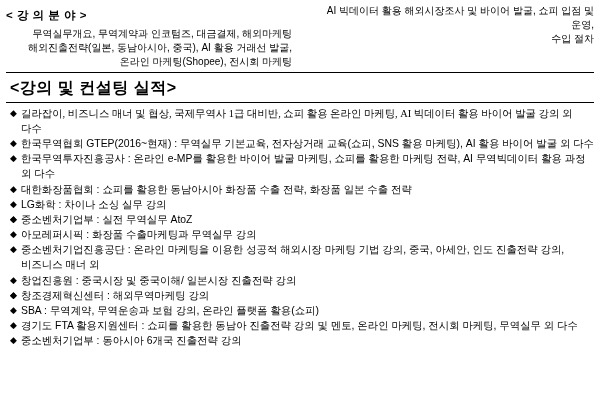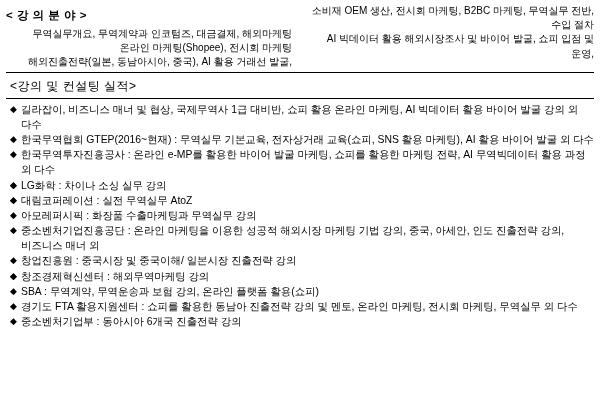--- a/index.html
+++ b/index.html
@@ -51,22 +51,22 @@
     font-size: 10px;
     line-height: 1.42;
     word-break: keep-all;
     text-align: right;
   }
   .col-body div {
     white-space: normal;
   }
   
   .section-title {
-    font-size: 12px;
-    font-weight: normal;
+    font-size: 16px;
+    font-weight: bold;
     margin: 5px 0 3px 4px;
     letter-spacing: 0.5px;
   }
   .rule-thick {
     height: 0;
     border-top: 1.5px solid #000;
     width: 588px;
     margin: 0 0 3px 0;
   }
   
@@ -95,45 +95,44 @@
 </head>
 <body>
 
 <div class="page">
 
   <div class="top-block">
     <div class="col col-left">
       <div class="col-head">&lt; 강 의  분 야 &gt;</div>
       <div class="col-body">
         <div>무역실무개요, 무역계약과 인코텀즈, 대금결제, 해외마케팅</div>
+        <div>해외진출전략(일본, 동남아시아, 중국), AI 활용 거래선 발굴,</div>
         <div>온라인 마케팅(Shopee), 전시회 마케팅</div>
-        <div>해외진출전략(일본, 동남아시아, 중국), AI 활용 거래선 발굴,</div>
       </div>
     </div>
     <div class="col col-right">
       <div class="col-body">
-        <div>소비재 OEM 생산, 전시회 마케팅, B2BC 마케팅, 무역실무 전반,</div>
+        <div>AI 빅데이터 활용 해외시장조사 및 바이어 발굴, 쇼피 입점 및 운영,</div>
         <div>수입 절차</div>
-        <div>AI 빅데이터 활용 해외시장조사 및 바이어 발굴, 쇼피 입점 및 운영,</div>
       </div>
     </div>
   </div>
 
   <div class="section-title">&lt;강의 및 컨설팅 실적&gt;</div>
   <div class="rule-thick"></div>
 
   <ul class="exp-list">
     <li><span class="bullet">◆</span></li>
-    <li style="padding-left:11px;"><span>길라잡이, 비즈니스 매너 및 협상, 국제무역사 1급 대비반, 쇼피 활용 온라인 마케팅, AI 빅데이터 활용 바이어 발굴 강의 외 다수</span></li>
+    <li style="padding-left:11px;font-family:Liberation Serif, serif;"><span>길라잡이, 비즈니스 매너 및 협상, 국제무역사 1급 대비반, 쇼피 활용 온라인 마케팅, AI 빅데이터 활용 바이어 발굴 강의 외 다수</span></li>
     <li><span class="bullet">◆</span><span>한국무역협회 GTEP(2016~현재) : 무역실무 기본교육, 전자상거래 교육(쇼피, SNS 활용 마케팅), AI 활용 바이어 발굴 외 다수</span></li>
     <li><span class="bullet">◆</span><span>한국무역투자진흥공사 : 온라인 e-MP를 활용한 바이어 발굴 마케팅, 쇼피를 활용한 마케팅 전략, AI 무역빅데이터 활용 과정 외 다수</span></li>
-    <li><span class="bullet">◆</span></li>
+    <li><span class="bullet">◆</span><span>대한화장품협회 : 쇼피를 활용한 동남아시아 화장품 수출 전략, 화장품 일본 수출 전략</span></li>
     <li><span class="bullet">◆</span><span>LG화학 : 차이나 소싱 실무 강의</span></li>
     <li><span class="bullet">◆</span></li>
-    <li><span class="bullet">◆</span><span>대림코퍼레이션 : 실전 무역실무 AtoZ</span></li>
+    <li><span class="bullet">◆</span><span>중소벤처기업부 : 실전 무역실무 AtoZ</span></li>
     <li><span class="bullet">◆</span><span>아모레퍼시픽 : 화장품 수출마케팅과 무역실무 강의</span></li>
     <li><span class="bullet">◆</span><span>중소벤처기업진흥공단 : 온라인 마케팅을 이용한 성공적 해외시장 마케팅 기법 강의, 중국, 아세안, 인도 진출전략 강의, 비즈니스 매너 외</span></li>
     <li><span class="bullet">◆</span><span>창업진흥원 : 중국시장 및 중국이해/ 일본시장 진출전략 강의</span></li>
     <li><span class="bullet">◆</span></li>
     <li><span class="bullet">◆</span><span>창조경제혁신센터 : 해외무역마케팅 강의</span></li>
     <li><span class="bullet">◆</span><span>SBA : 무역계약, 무역운송과 보험 강의, 온라인 플랫폼 활용(쇼피)</span></li>
     <li><span class="bullet">◆</span><span>경기도 FTA 활용지원센터 : 쇼피를 활용한 동남아 진출전략 강의 및 멘토, 온라인 마케팅, 전시회 마케팅, 무역실무 외 다수</span></li>
     <li><span class="bullet">◆</span><span>중소벤처기업부 : 동아시아 6개국 진출전략 강의</span></li>
 
   </ul>

